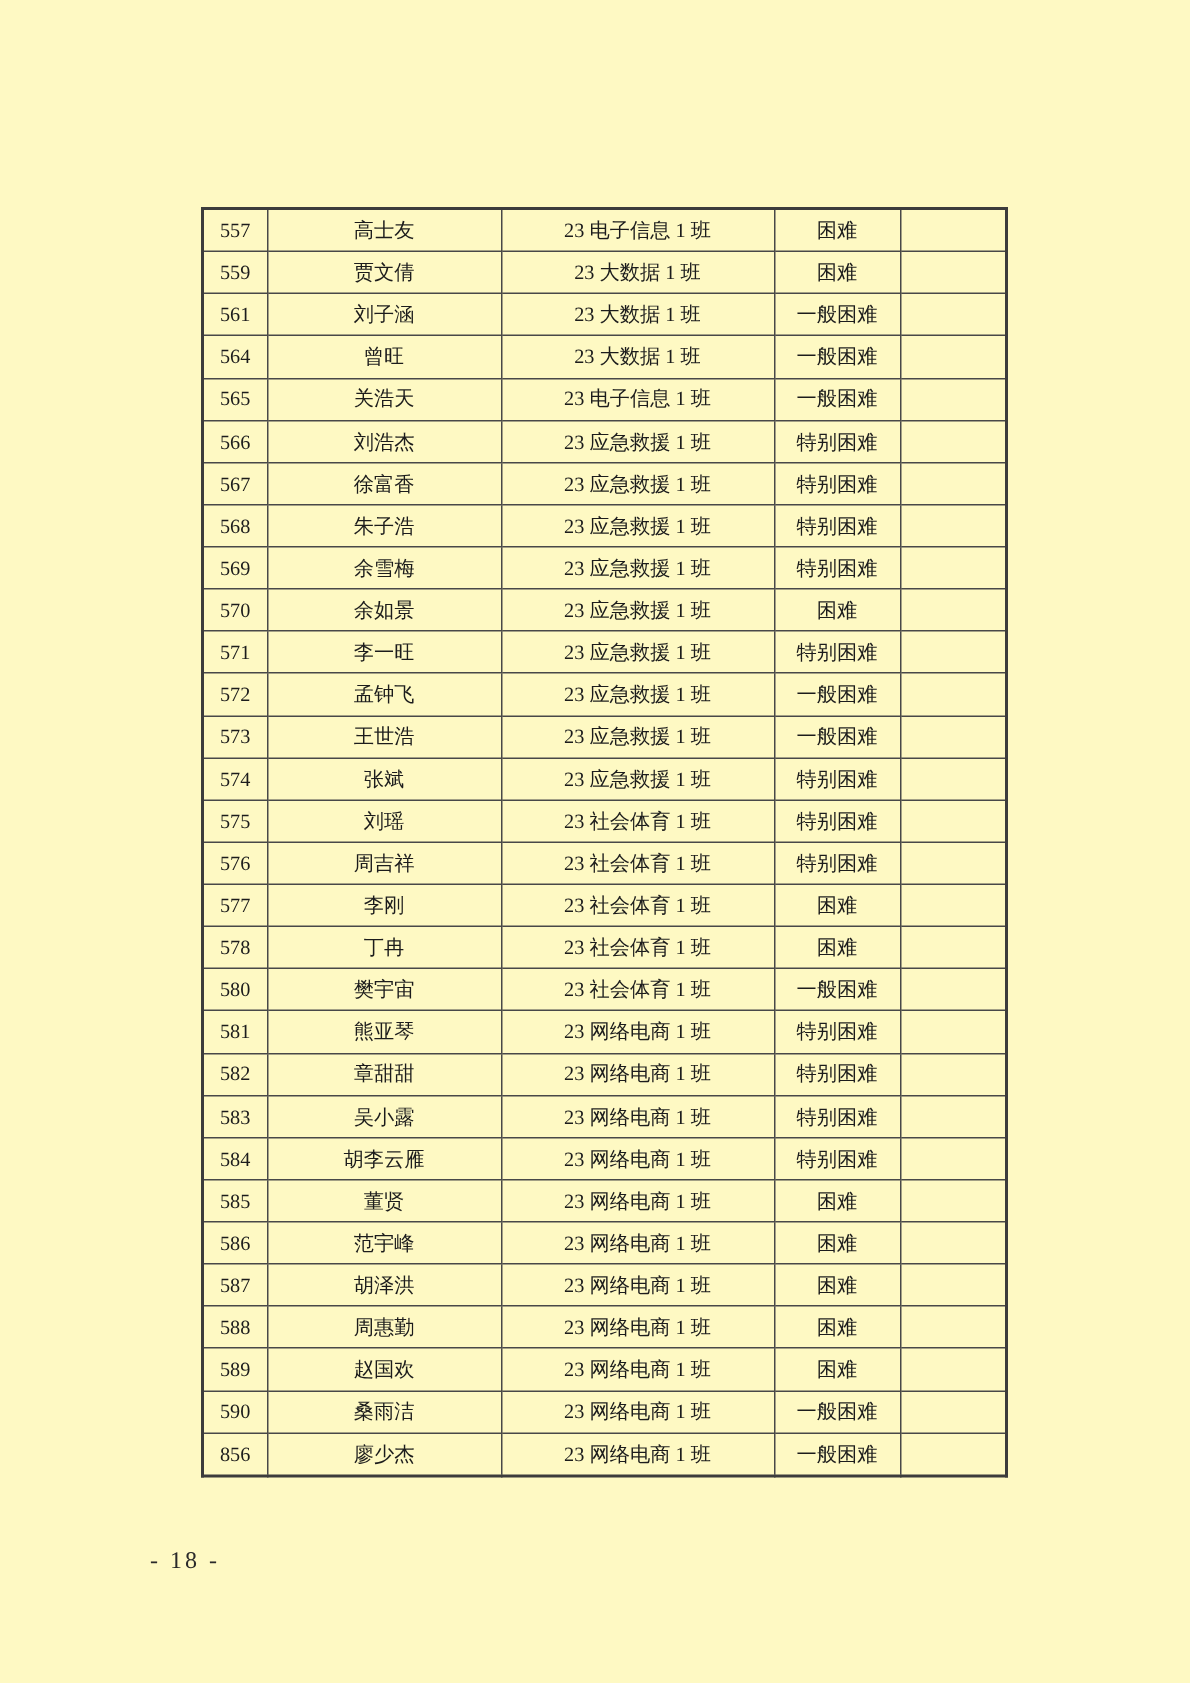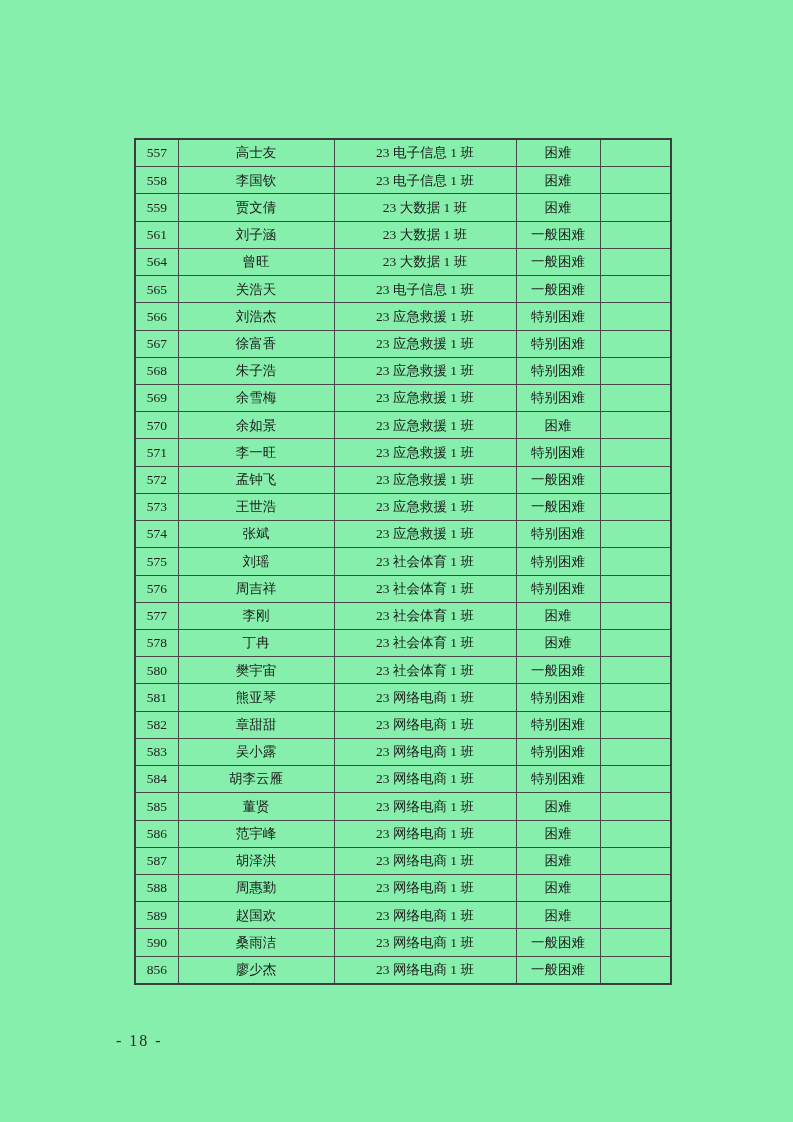--- a/index.html
+++ b/index.html
@@ -4,21 +4,21 @@
 <style>
   html, body {
     margin: 0;
     padding: 0;
     background: #ffffff;
   }
   .page {
     position: relative;
     width: 793px;
     height: 1122px;
-    background: #86efac;
+    background: #fef9c3;
     font-family: "Liberation Serif", "DejaVu Serif", serif;
     color: #1c1c1c;
     overflow: hidden;
   }
   table.student-table {
     position: absolute;
     left: 134px;
     top: 138px;
     width: 536px;
     height: 847px;
@@ -38,21 +38,20 @@
     overflow: hidden;
     color: #1c1c1c;
   }
   .page-number {
     position: absolute;
     left: 100px;
     top: 1032px;
     font-size: 16px;
     letter-spacing: 2px;
     color: #2a2a2a;
-    margin-left: 16px;
   }
 </style>
 </head>
 <body>
 
 <div class="page">
 
   <table class="student-table">
     <colgroup>
       <col style="width:43px">
@@ -63,27 +62,20 @@
     </colgroup>
     <tbody>
         <tr>
           <td>557</td>
           <td>高士友</td>
           <td>23 电子信息 1 班</td>
           <td>困难</td>
           <td></td>
         </tr>
         <tr>
-          <td>558</td>
-          <td>李国钦</td>
-          <td>23 电子信息 1 班</td>
-          <td>困难</td>
-          <td></td>
-        </tr>
-        <tr>
           <td>559</td>
           <td>贾文倩</td>
           <td>23 大数据 1 班</td>
           <td>困难</td>
           <td></td>
         </tr>
         <tr>
           <td>561</td>
           <td>刘子涵</td>
           <td>23 大数据 1 班</td>

